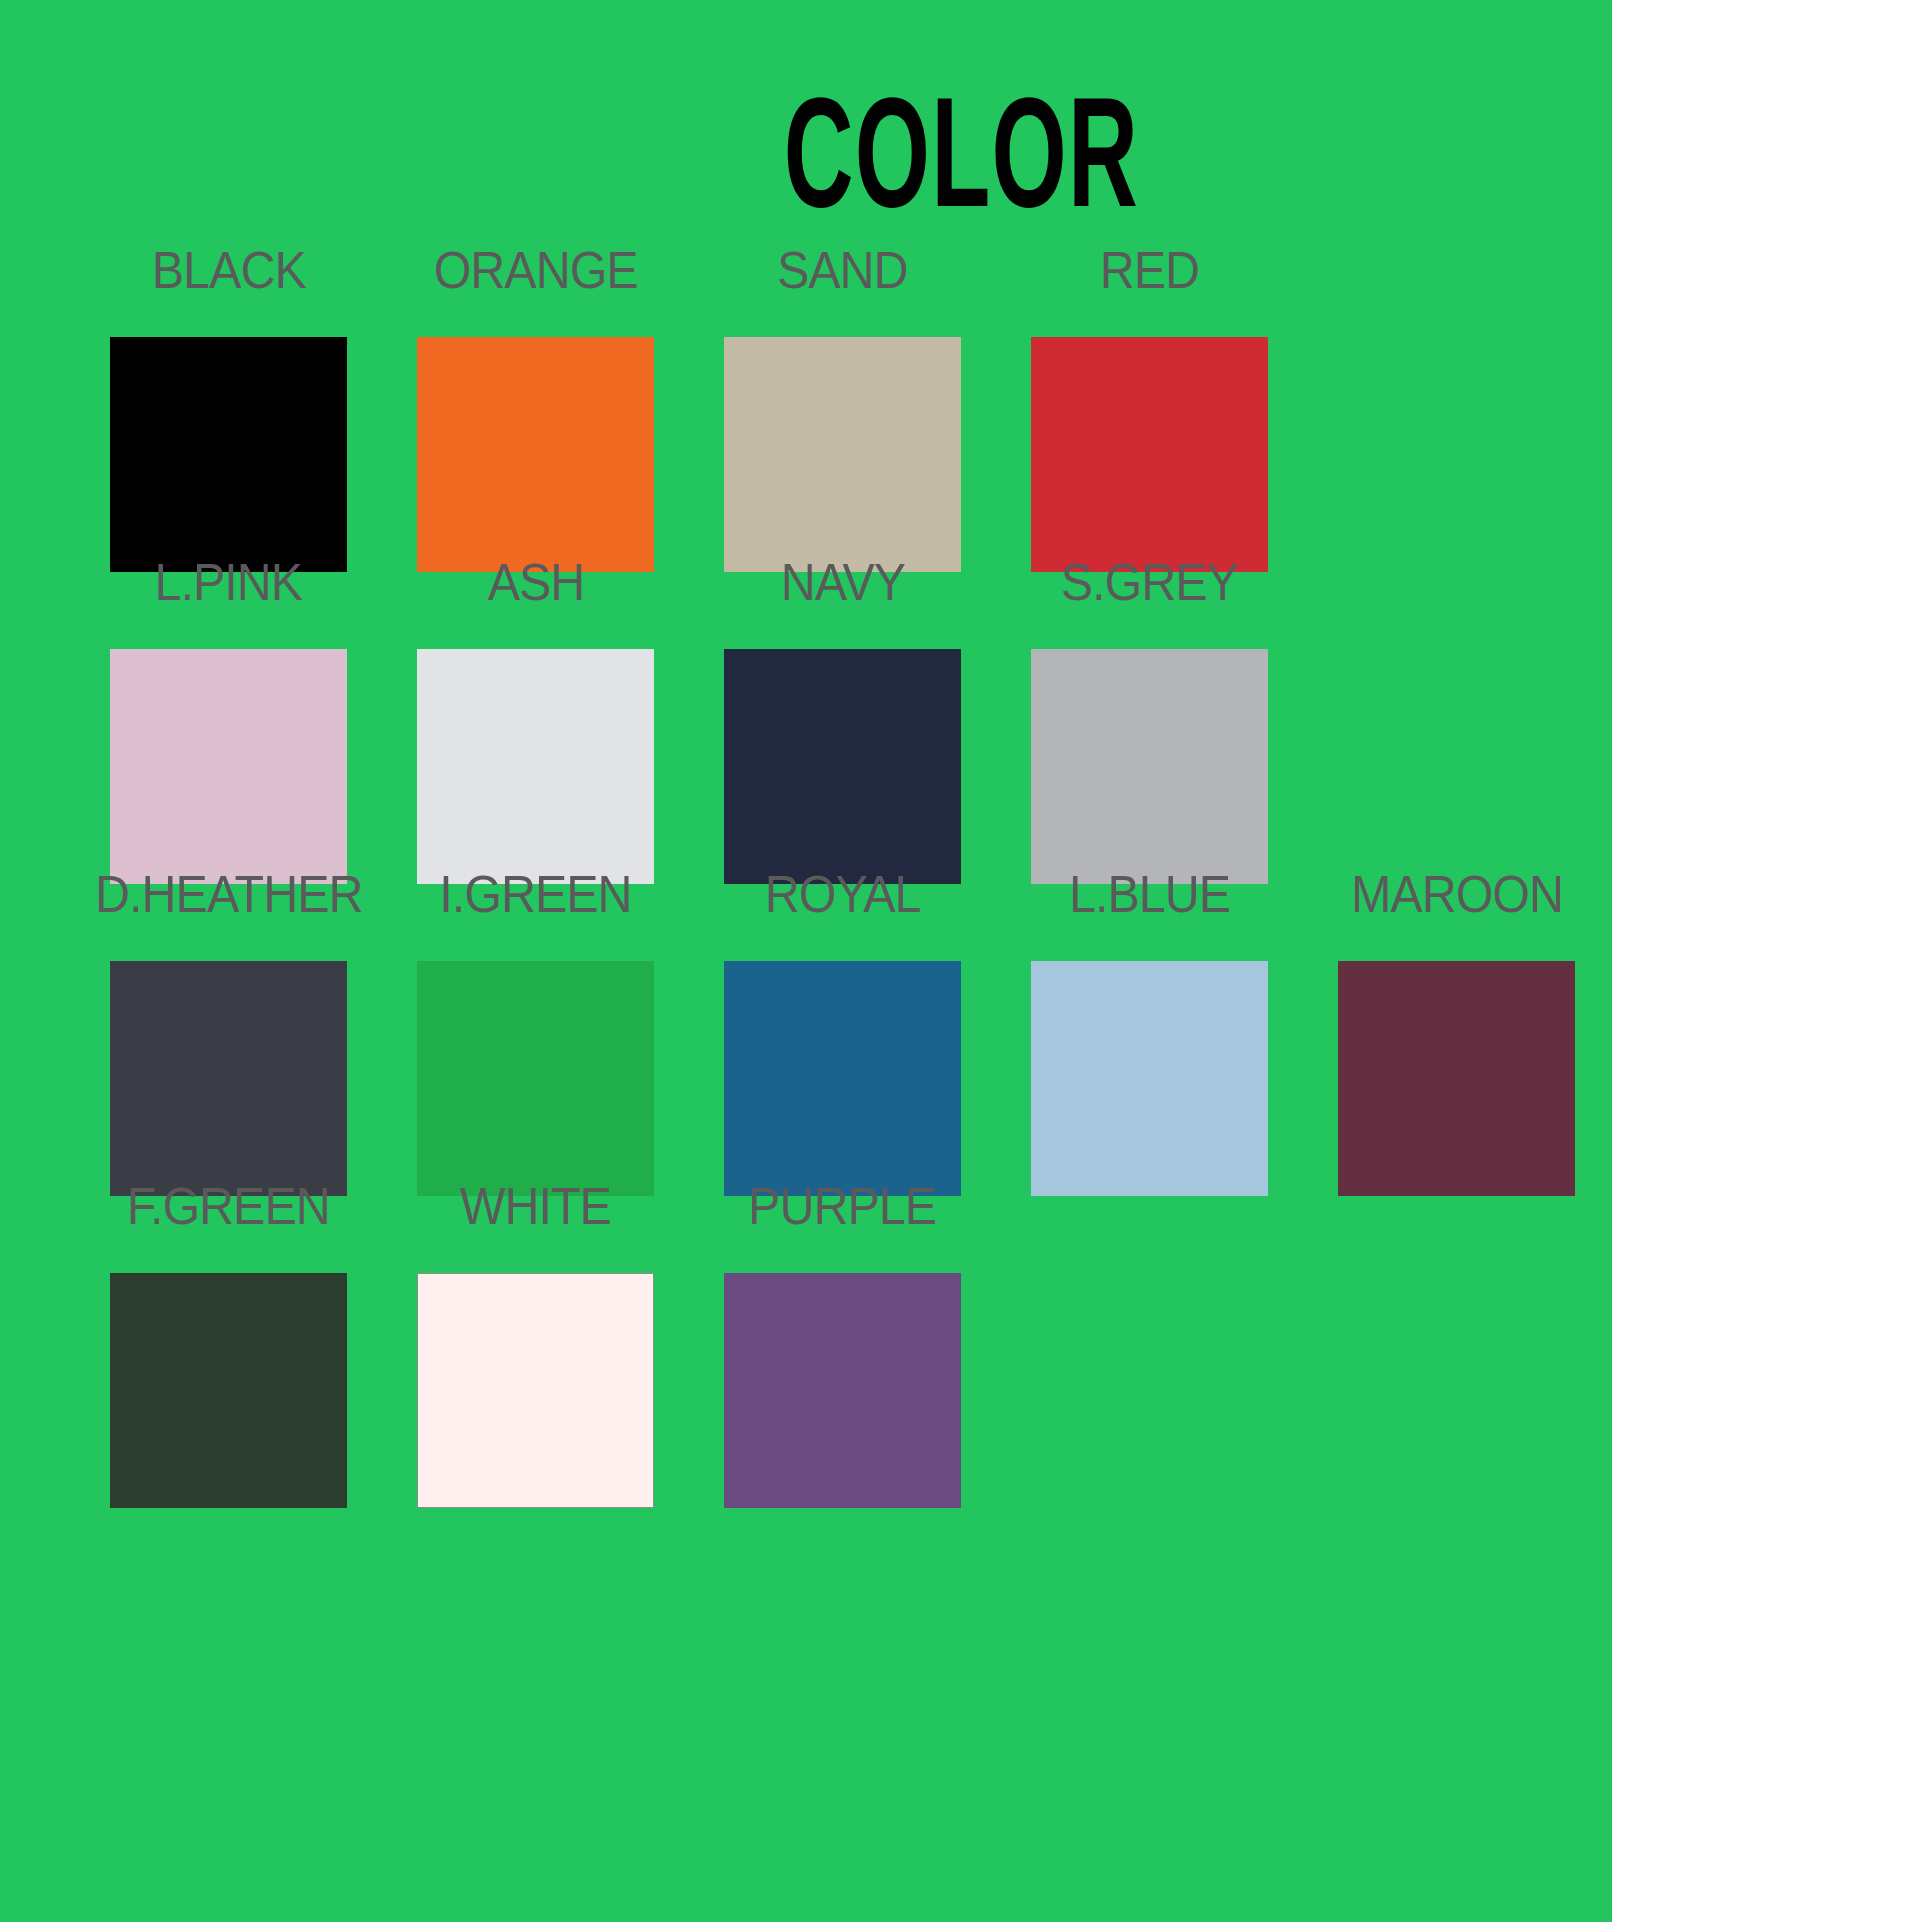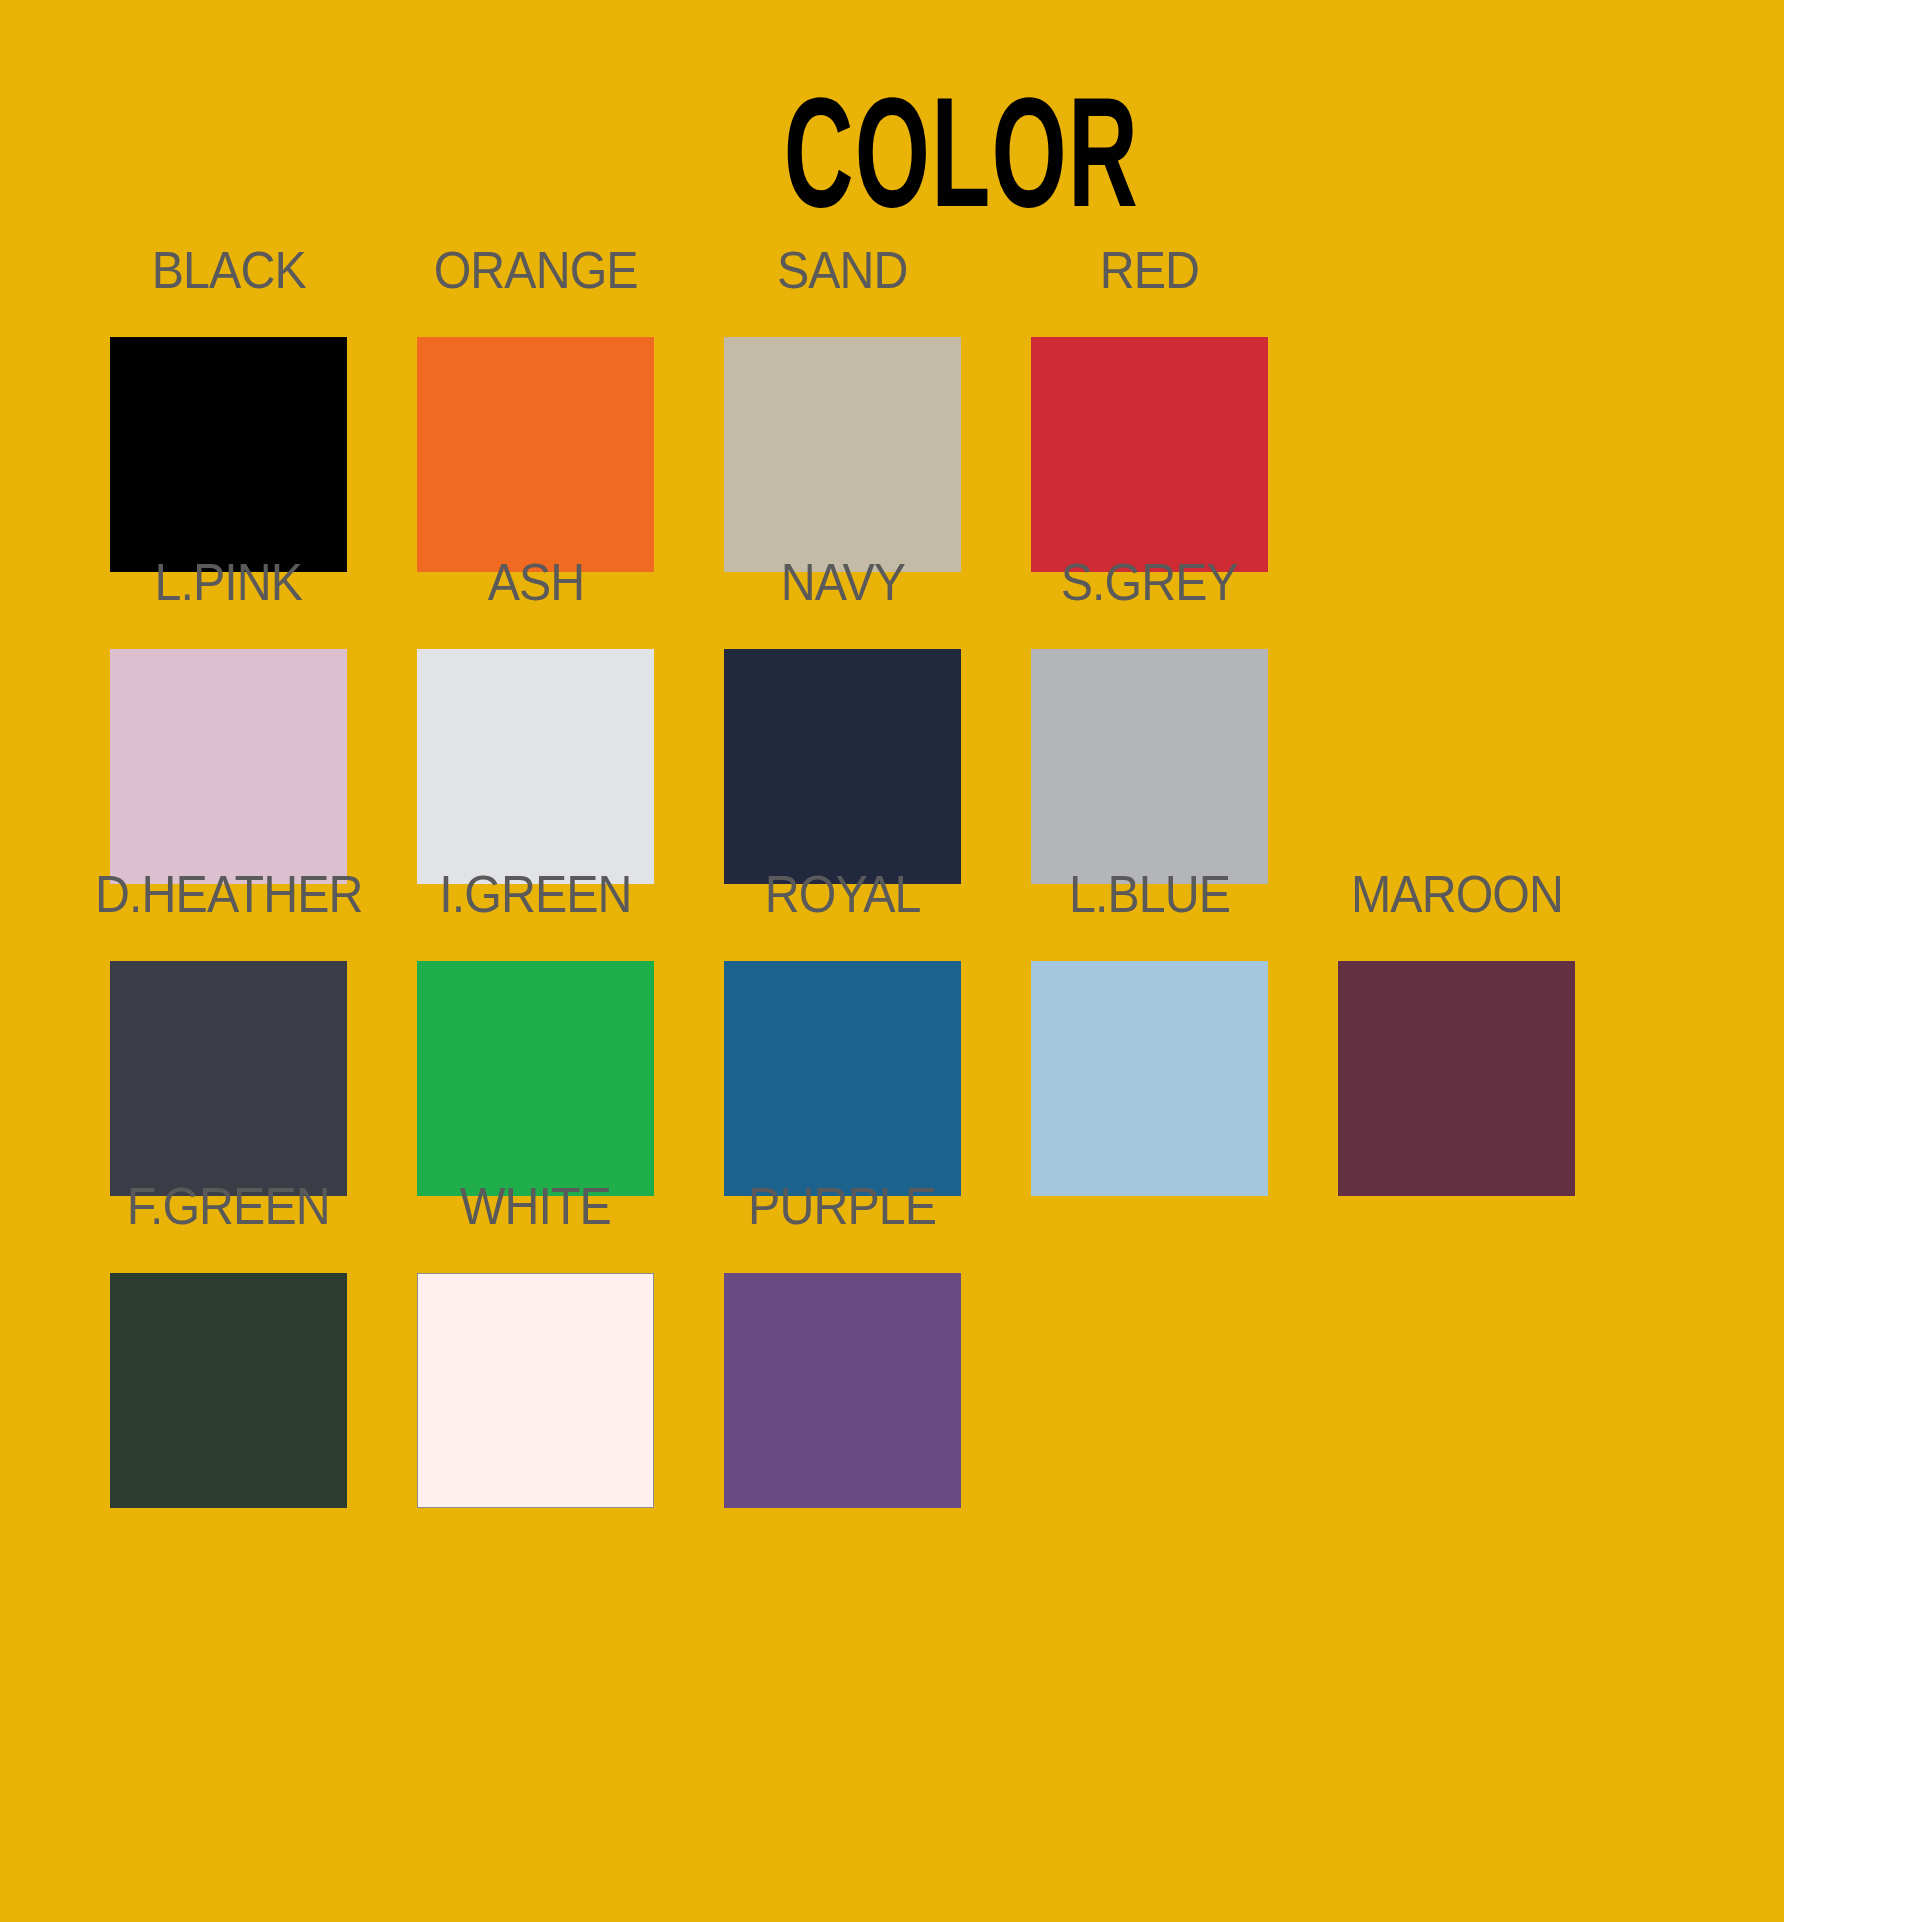--- a/index.html
+++ b/index.html
@@ -10,23 +10,23 @@
   body {
     width: 1922px;
     height: 1922px;
     font-family: "Liberation Sans", sans-serif;
     -webkit-font-smoothing: antialiased;
     overflow: hidden;
   }
 
   #page {
     position: relative;
-    width: 1784px;
+    width: 1612px;
     height: 1922px;
-    background: #eab308;
+    background: #22c55e;
     box-sizing: border-box;
   }
 
   
   .title-wrap {
     position: absolute;
     top: 33px;
     left: 0;
     width: 1922px;
     text-align: center;

